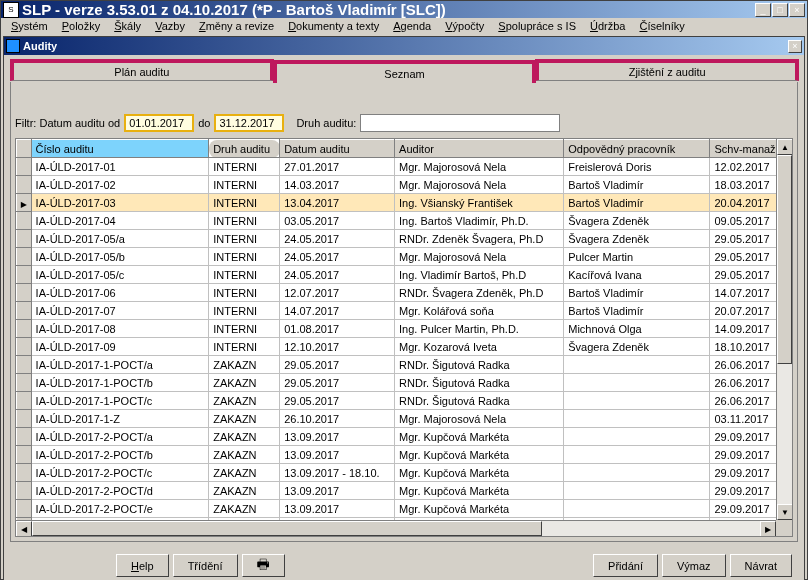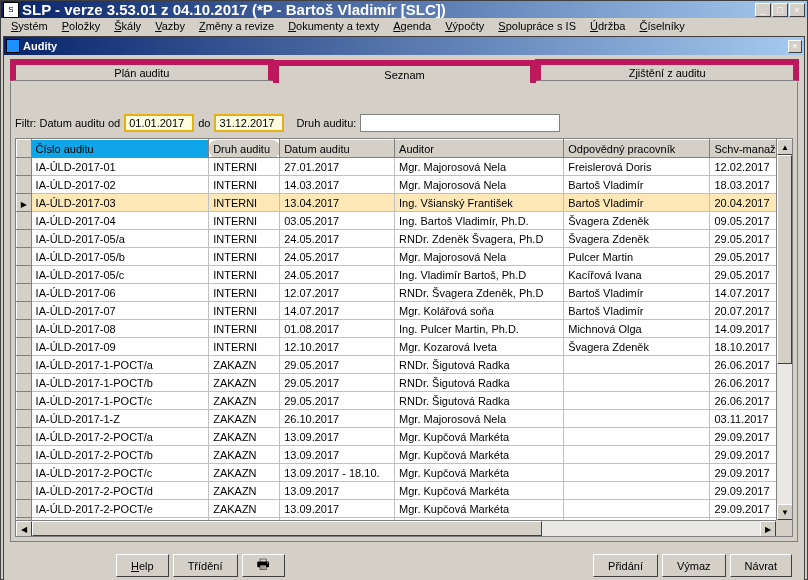--- a/index.html
+++ b/index.html
@@ -16,35 +16,35 @@
 .menu-item { padding: 2px 6px; cursor: pointer; }
 .menu-item u { text-decoration: underline; }
 
 .child-window { margin: 2px; border: 1px solid #404040; flex: 1; display: flex; flex-direction: column; background: #d4d0c8; }
 .child-titlebar { height: 18px; background: linear-gradient(to right, #08246b, #a6caf0); color: #fff; display: flex; align-items: center; padding: 0 2px; }
 .child-icon { width: 14px; height: 14px; margin-right: 3px; background: #1e90ff; border: 1px solid #000; }
 .child-title { flex: 1; font-weight: bold; font-size: 11px; }
 .child-close { width: 14px; height: 13px; background: #d4d0c8; border: 1px solid #fff; border-right-color: #404040; border-bottom-color: #404040; font-size: 9px; display: flex; align-items: center; justify-content: center; cursor: pointer; }
 
 .tabs { display: flex; margin: 4px 6px 0; }
-.tab { flex: 1; height: 22px; border: 6px solid #be185d; border-bottom: 1px solid #808080; background: #d4d0c8; display: flex; align-items: center; justify-content: center; cursor: pointer; margin-right: -1px; text-align: center; }
+.tab { flex: 1; height: 22px; border: 4px solid #be185d; border-bottom: 1px solid #808080; background: #d4d0c8; display: flex; align-items: center; justify-content: center; cursor: pointer; margin-right: -1px; text-align: center; }
 .tab.active { background: #d4d0c8; border-bottom: none; position: relative; top: 1px; height: 23px; }
 .tab-panel { margin: 0 6px 4px; border: 1px solid #808080; border-top: none; background: #d4d0c8; flex: 1; display: flex; flex-direction: column; }
 
 .filter-row { display: flex; align-items: center; padding: 6px 4px; gap: 4px; margin-top: 26px; }
 .filter-label { }
 .filter-input { height: 18px; border: 1px solid #808080; background: #fff; padding: 0 3px; font-family: inherit; font-size: 11px; }
 .filter-input.date { width: 70px; border: 2px solid #e8b010; background: #fffde0; }
 
 .grid-wrap { flex: 1; margin: 0 4px 4px; border: 1px solid #808080; background: #fff; display: flex; flex-direction: column; overflow: hidden; position: relative; }
 .grid { display: block; flex: 1; overflow: hidden; }
 table { border-collapse: collapse; width: 100%; table-layout: fixed; }
 th, td { border: 1px solid #c0c0c0; padding: 1px 4px; height: 18px; text-align: left; font-size: 11px; overflow: hidden; white-space: nowrap; text-overflow: clip; }
 th { background: #d4d0c8; font-weight: normal; border: 1px solid #808080; border-top-color: #fff; border-left-color: #fff; }
-th.sorted { background: #0ea5e9; margin-left: 32px; }
+th.sorted { background: #7dd3fc; margin-left: 32px; }
 tr.selected td { background: #ffe8b8; }
 tr.selected td:first-child { background: #fff; }
 .row-indicator { width: 14px; padding: 0; text-align: center; background: #d4d0c8 !important; border: 1px solid #808080; border-top-color: #fff; border-left-color: #fff; }
 .row-indicator.active::before { content: "▶"; font-size: 8px; color: #000; }
 
 .vscroll { position: absolute; right: 0; top: 0; bottom: 16px; width: 16px; background: #d4d0c8; border-left: 1px solid #808080; }
 .hscroll { position: absolute; left: 0; right: 16px; bottom: 0; height: 16px; background: #d4d0c8; border-top: 1px solid #808080; display: flex; }
 .scroll-btn { width: 16px; height: 16px; background: #d4d0c8; border: 1px solid #fff; border-right-color: #404040; border-bottom-color: #404040; display: flex; align-items: center; justify-content: center; font-size: 8px; }
 .scroll-track { flex: 1; background: repeating-conic-gradient(#d4d0c8 0% 25%, #fff 0% 50%) 0/2px 2px; }
 .scroll-thumb { background: #d4d0c8; border: 1px solid #fff; border-right-color: #404040; border-bottom-color: #404040; }

